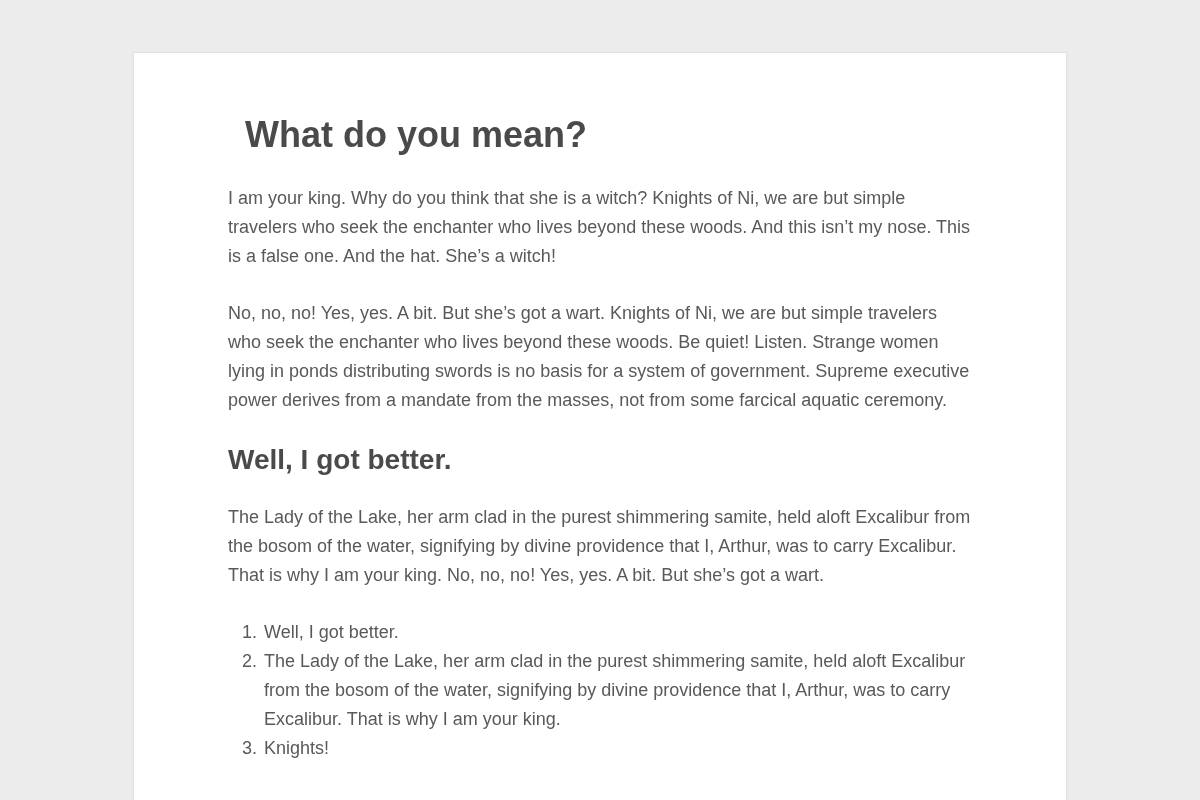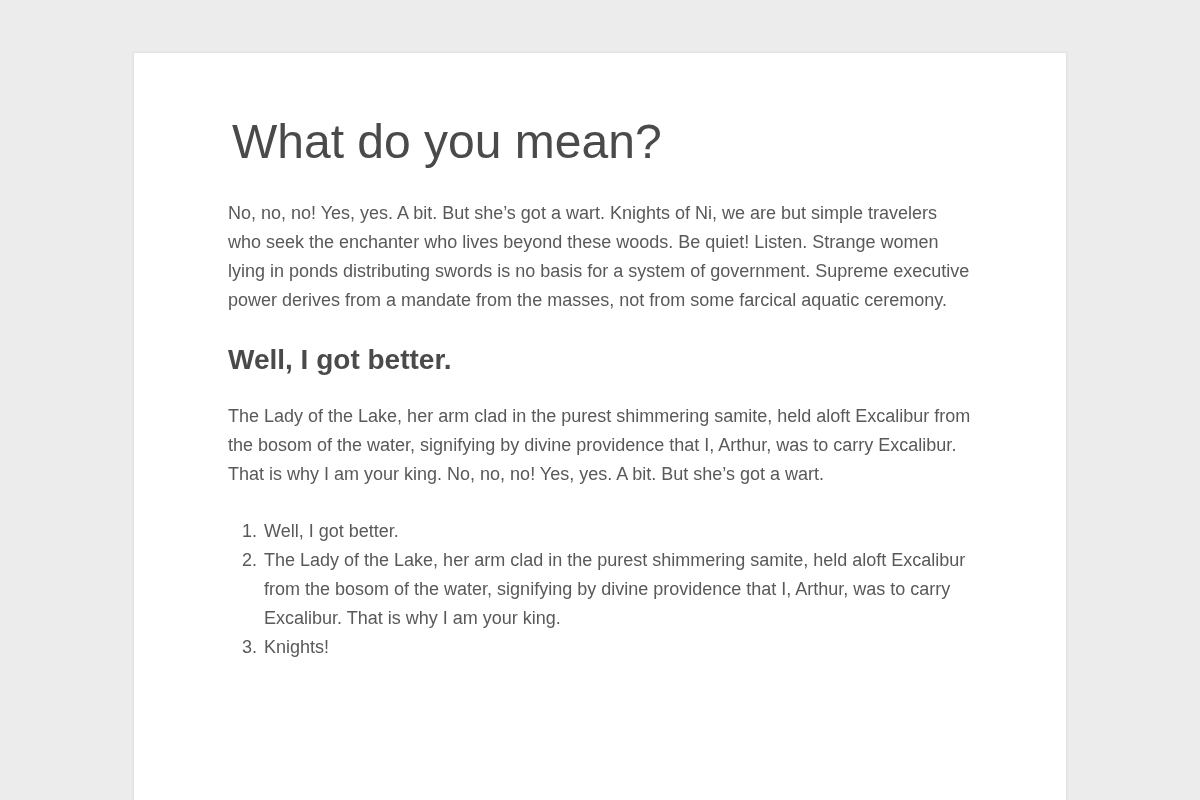--- a/index.html
+++ b/index.html
@@ -18,24 +18,24 @@
     width: 934px;
     margin: 52px auto 0 auto;
     min-height: 748px;
     background: var(--card-bg, #ffffff);
     border: 1px solid var(--card-border, #e2e2e2);
     border-bottom: none;
     box-shadow: 0 1px 3px rgba(0,0,0,0.05);
     padding: 60px 94px 40px 94px;
   }
   h1 {
-    margin: 0 0 28px 4px;
-    font-size: 48px;
+    margin: 0 0 28px 17px;
+    font-size: 36px;
     line-height: 1.2;
-    font-weight: 400;
+    font-weight: 700;
     color: var(--heading-color, #4a4a4a);
     letter-spacing: 0;
   }
   h2 {
     margin: 0 0 26px 0;
     font-size: 28px;
     line-height: 1.2;
     font-weight: 700;
     color: var(--heading-color, #4a4a4a);
   }
@@ -56,20 +56,21 @@
     padding-left: 2px;
   }
 </style>
 </head>
 <body style="--page-bg: #ececec; --card-bg: #ffffff; --card-border: #e2e2e2; --heading-color: #4a4a4a; --body-color: #595959;">
 
 <main>
   <article class="card">
     <h1>What do you mean?</h1>
 
+    <p>I am your king. Why do you think that she is a witch? Knights of Ni, we are but simple travelers who seek the enchanter who lives beyond these woods. And this isn’t my nose. This is a false one. And the hat. She’s a witch!</p>
 
     <p>No, no, no! Yes, yes. A bit. But she’s got a wart. Knights of Ni, we are but simple travelers who seek the enchanter who lives beyond these woods. Be quiet! Listen. Strange women lying in ponds distributing swords is no basis for a system of government. Supreme executive power derives from a mandate from the masses, not from some farcical aquatic ceremony.</p>
 
     <h2>Well, I got better.</h2>
 
     <p>The Lady of the Lake, her arm clad in the purest shimmering samite, held aloft Excalibur from the bosom of the water, signifying by divine providence that I, Arthur, was to carry Excalibur. That is why I am your king. No, no, no! Yes, yes. A bit. But she’s got a wart.</p>
 
     <ol>
       <li>Well, I got better.</li>
       <li>The Lady of the Lake, her arm clad in the purest shimmering samite, held aloft Excalibur from the bosom of the water, signifying by divine providence that I, Arthur, was to carry Excalibur. That is why I am your king.</li>

